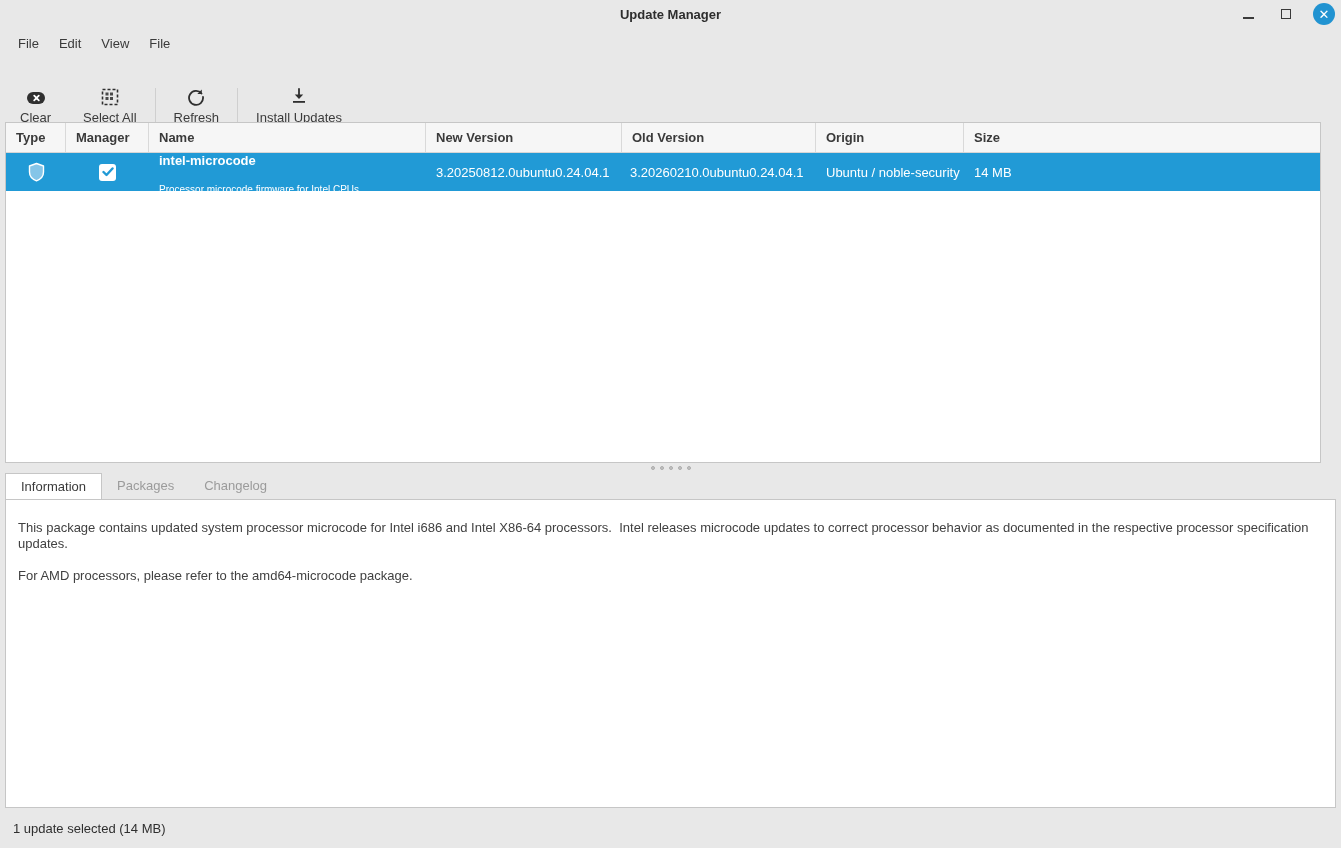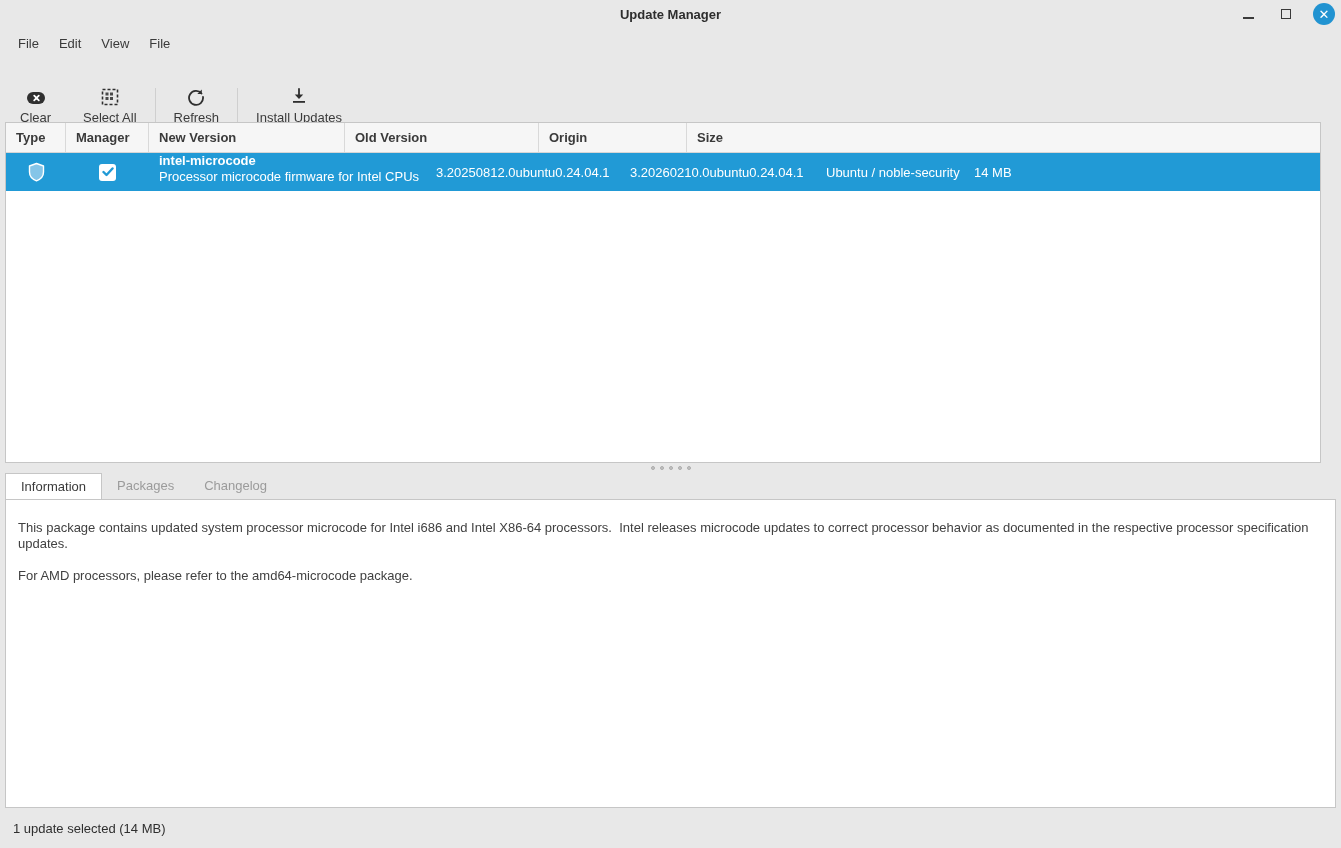--- a/index.html
+++ b/index.html
@@ -50,21 +50,21 @@
   }
   .th:last-child { border-right:none; }
   .col-type{ width:60px; } .col-upgrade{ width:83px; } .col-name{ width:277px; }
   .col-old{ width:194px; } .col-new{ width:196px; } .col-origin{ width:148px; }
   .col-size{ flex:1; }
   .trow { display:flex; height:38px; background:#219ad6; color:#ffffff; align-items:center; }
   .td { display:flex; align-items:center; padding-left:10px; height:100%; overflow:hidden; white-space:nowrap; }
   .td.center { justify-content:center; padding-left:0; }
   .name-cell { flex-direction:column; align-items:flex-start; justify-content:flex-start; line-height:16px; }
   .pkg-name { font-weight:bold; font-size:13px; }
-  .pkg-desc { font-size:13px; }
+  .pkg-desc { font-size:10px;margin-top:13px; }
   .checkbox {
     width:17px; height:17px; background:#ffffff; border-radius:3px;
     display:flex; align-items:center; justify-content:center;
   }
 
   
   .splitter { position:absolute; left:5px; right:5px; top:463px; height:10px; display:flex; align-items:center; justify-content:center; gap:5px; }
   .splitter .dot { width:4px; height:4px; border-radius:50%; background:#c2c2c2; border:1px solid #adadad; }
 
   
@@ -160,20 +160,21 @@
       </svg>
     </span>
     <span class="tlabel">Install Updates</span>
   </div>
 </div>
 
 <div class="table-wrap">
   <div class="thead">
     <div class="th col-type">Type</div>
     <div class="th col-upgrade">Manager</div>
+    <div class="th col-name">Name</div>
     <div class="th col-new">New Version</div>
     <div class="th col-old">Old Version</div>
     <div class="th col-origin">Origin</div>
     <div class="th col-size">Size</div>
   </div>
   <div class="trow">
     <div class="td center col-type">
       <svg width="17" height="20" viewBox="0 0 17 20">
         <path d="M8.5 1.5 L15.5 4 L15.5 10 C15.5 14.5 12.5 17.3 8.5 18.8 C4.5 17.3 1.5 14.5 1.5 10 L1.5 4 Z" fill="#85c5e8" stroke="#ffffff" stroke-width="1.4" stroke-linejoin="round"></path>
       </svg>

